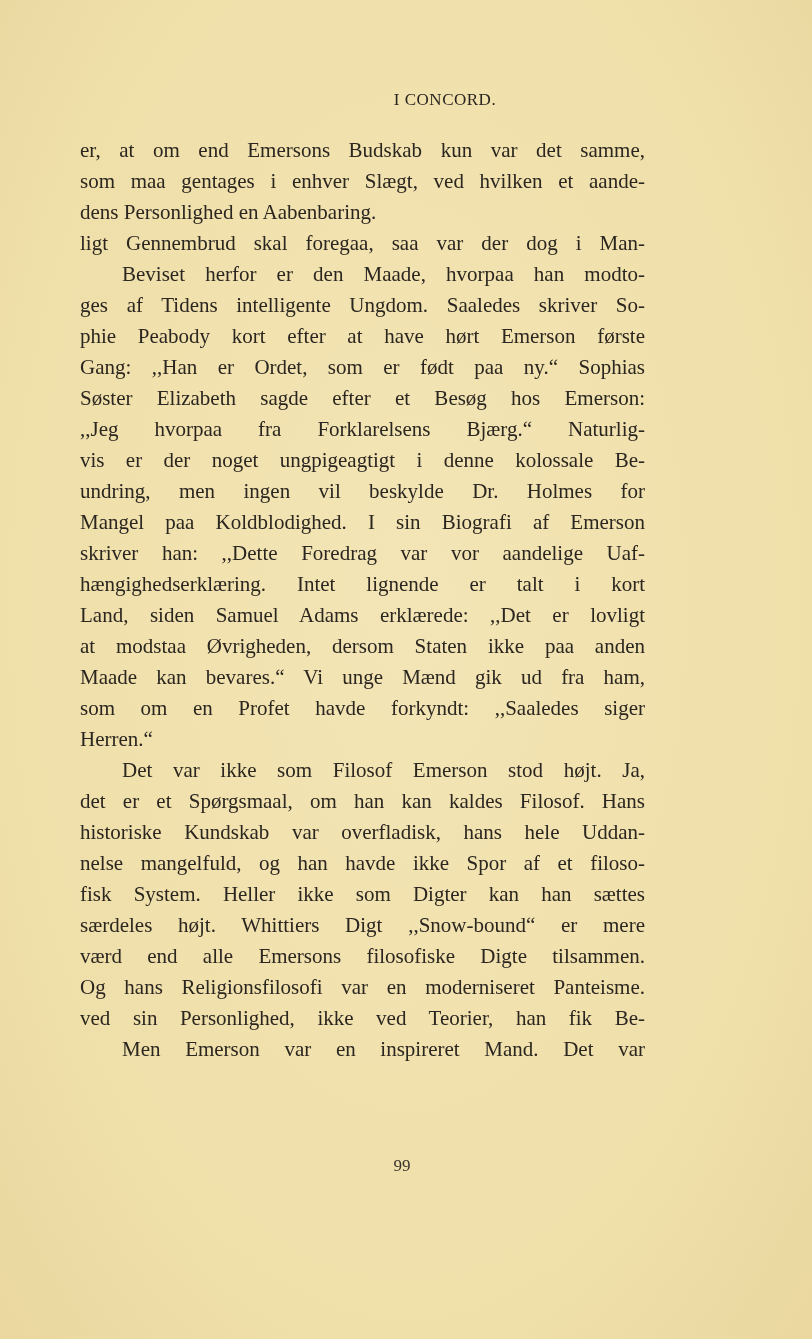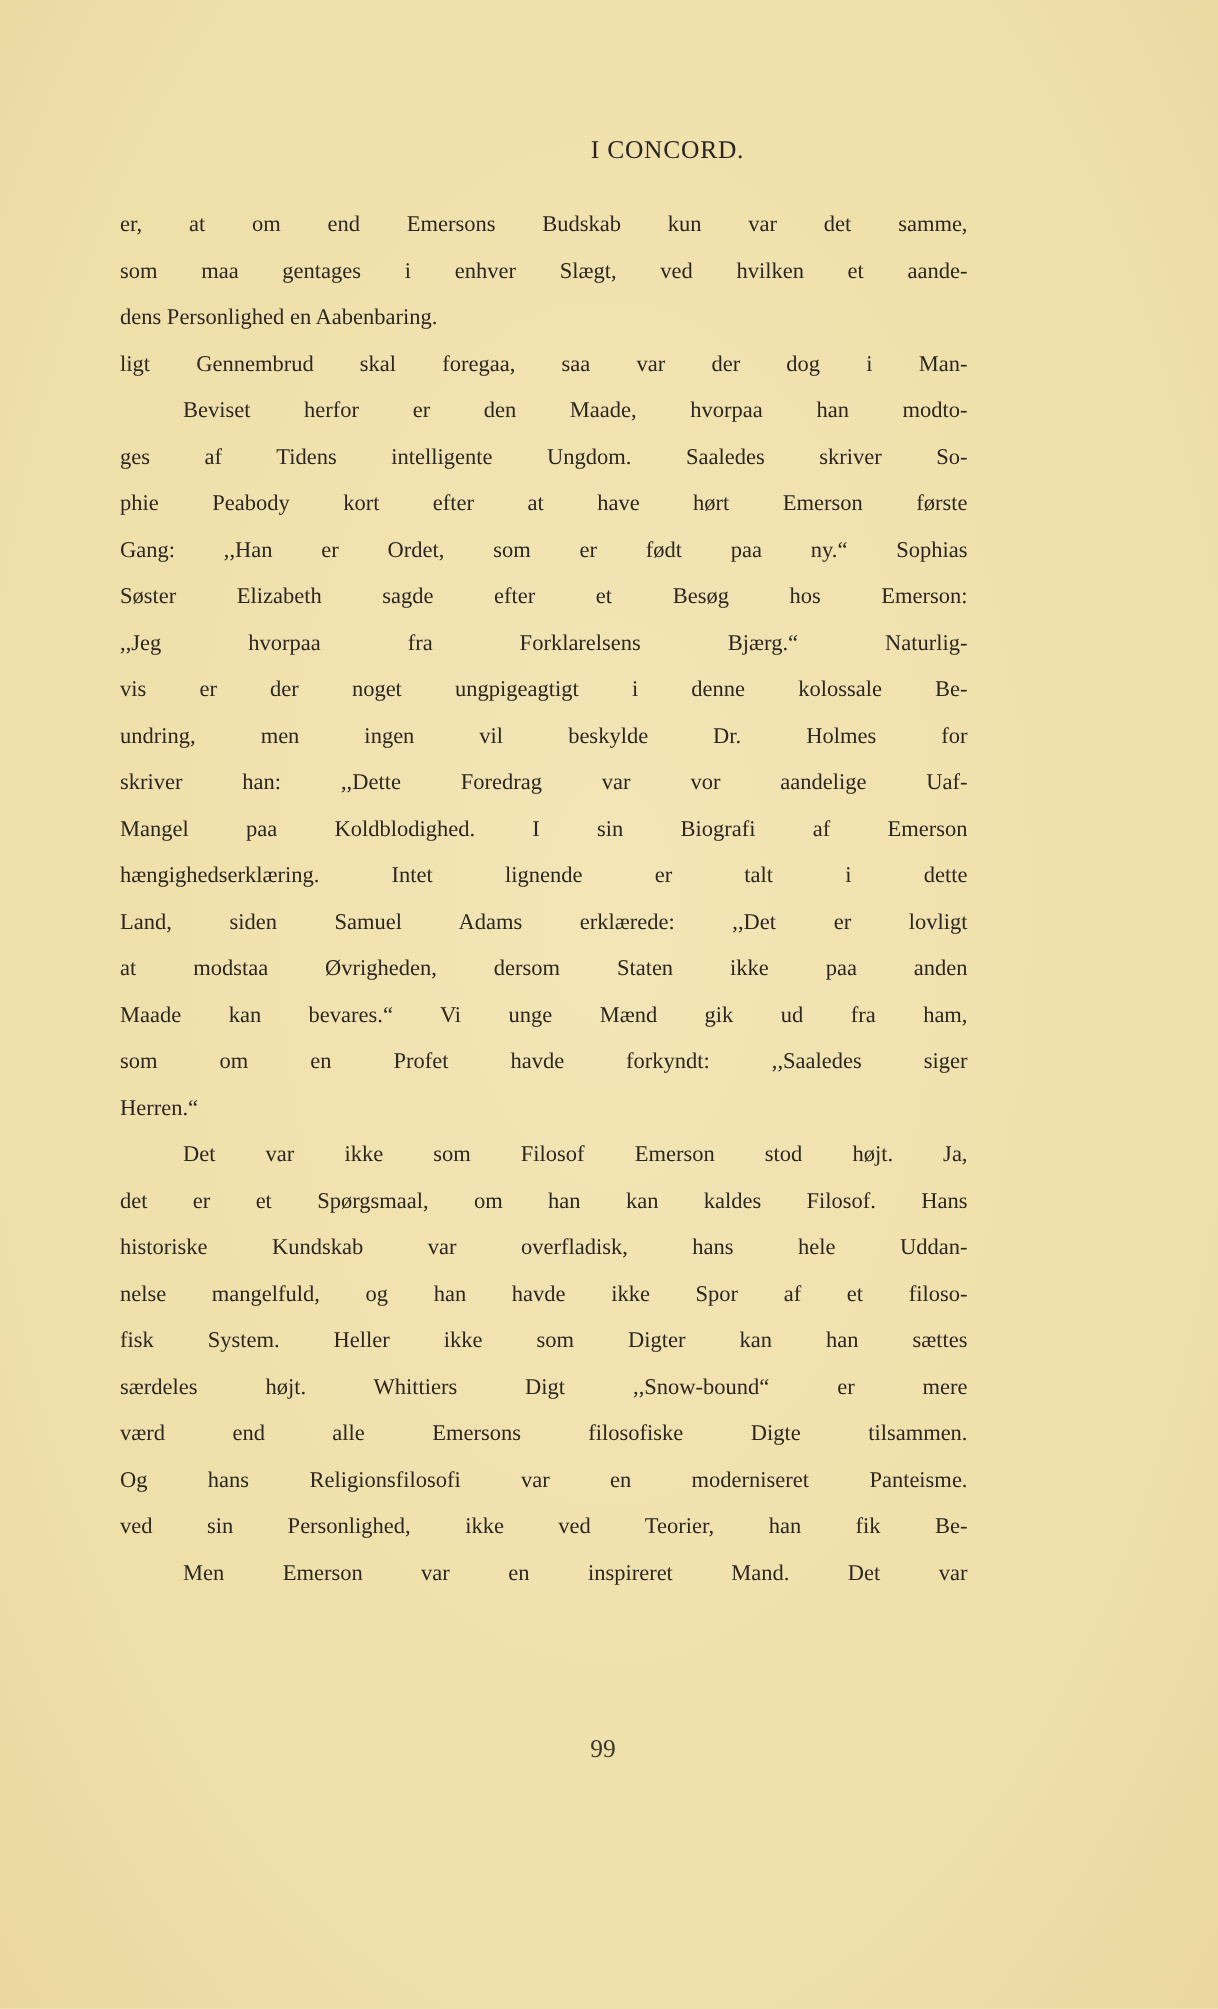--- a/index.html
+++ b/index.html
@@ -30,21 +30,21 @@
     letter-spacing: 0.5px;
     color: #2a2520;
     padding-left: 39px;
   }
   .body-text {
     position: absolute;
     left: 80px;
     top: 135px;
     width: 565px;
     font-family: "Liberation Serif", "DejaVu Serif", serif;
-    font-size: 15px;
+    font-size: 21px;
     color: #2b2620;
   }
   .line {
     display: block;
     height: 31px;
     line-height: 31px;
     white-space: nowrap;
     text-align: justify;
     text-align-last: justify;
   }
@@ -83,23 +83,23 @@
 
     <div>
       <span class="line indent">Beviset herfor er den Maade, hvorpaa han modto-</span>
       <span class="line">ges af Tidens intelligente Ungdom. Saaledes skriver So-</span>
       <span class="line">phie Peabody kort efter at have hørt Emerson første</span>
       <span class="line">Gang: ,,Han er Ordet, som er født paa ny.“ Sophias</span>
       <span class="line">Søster Elizabeth sagde efter et Besøg hos Emerson:</span>
       <span class="line">,,Jeg hvorpaa fra Forklarelsens Bjærg.“ Naturlig-</span>
       <span class="line">vis er der noget ungpigeagtigt i denne kolossale Be-</span>
       <span class="line">undring, men ingen vil beskylde Dr. Holmes for</span>
+      <span class="line">Mangel paa Koldblodighed. I sin Biografi af Emerson</span>
       <span class="line">skriver han: ,,Dette Foredrag var vor aandelige Uaf-</span>
-      <span class="line">Mangel paa Koldblodighed. I sin Biografi af Emerson</span>
-      <span class="line">hængighedserklæring. Intet lignende er talt i dette</span>
+      <span class="line">hængighedserklæring. Intet lignende er talt i kort</span>
       <span class="line">Land, siden Samuel Adams erklærede: ,,Det er lovligt</span>
       <span class="line">at modstaa Øvrigheden, dersom Staten ikke paa anden</span>
       <span class="line">Maade kan bevares.“ Vi unge Mænd gik ud fra ham,</span>
       <span class="line">som om en Profet havde forkyndt: ,,Saaledes siger</span>
       <span class="line last">Herren.“</span>
     </div>
 
     <div>
       <span class="line indent">Det var ikke som Filosof Emerson stod højt. Ja,</span>
       <span class="line">det er et Spørgsmaal, om han kan kaldes Filosof. Hans</span>

